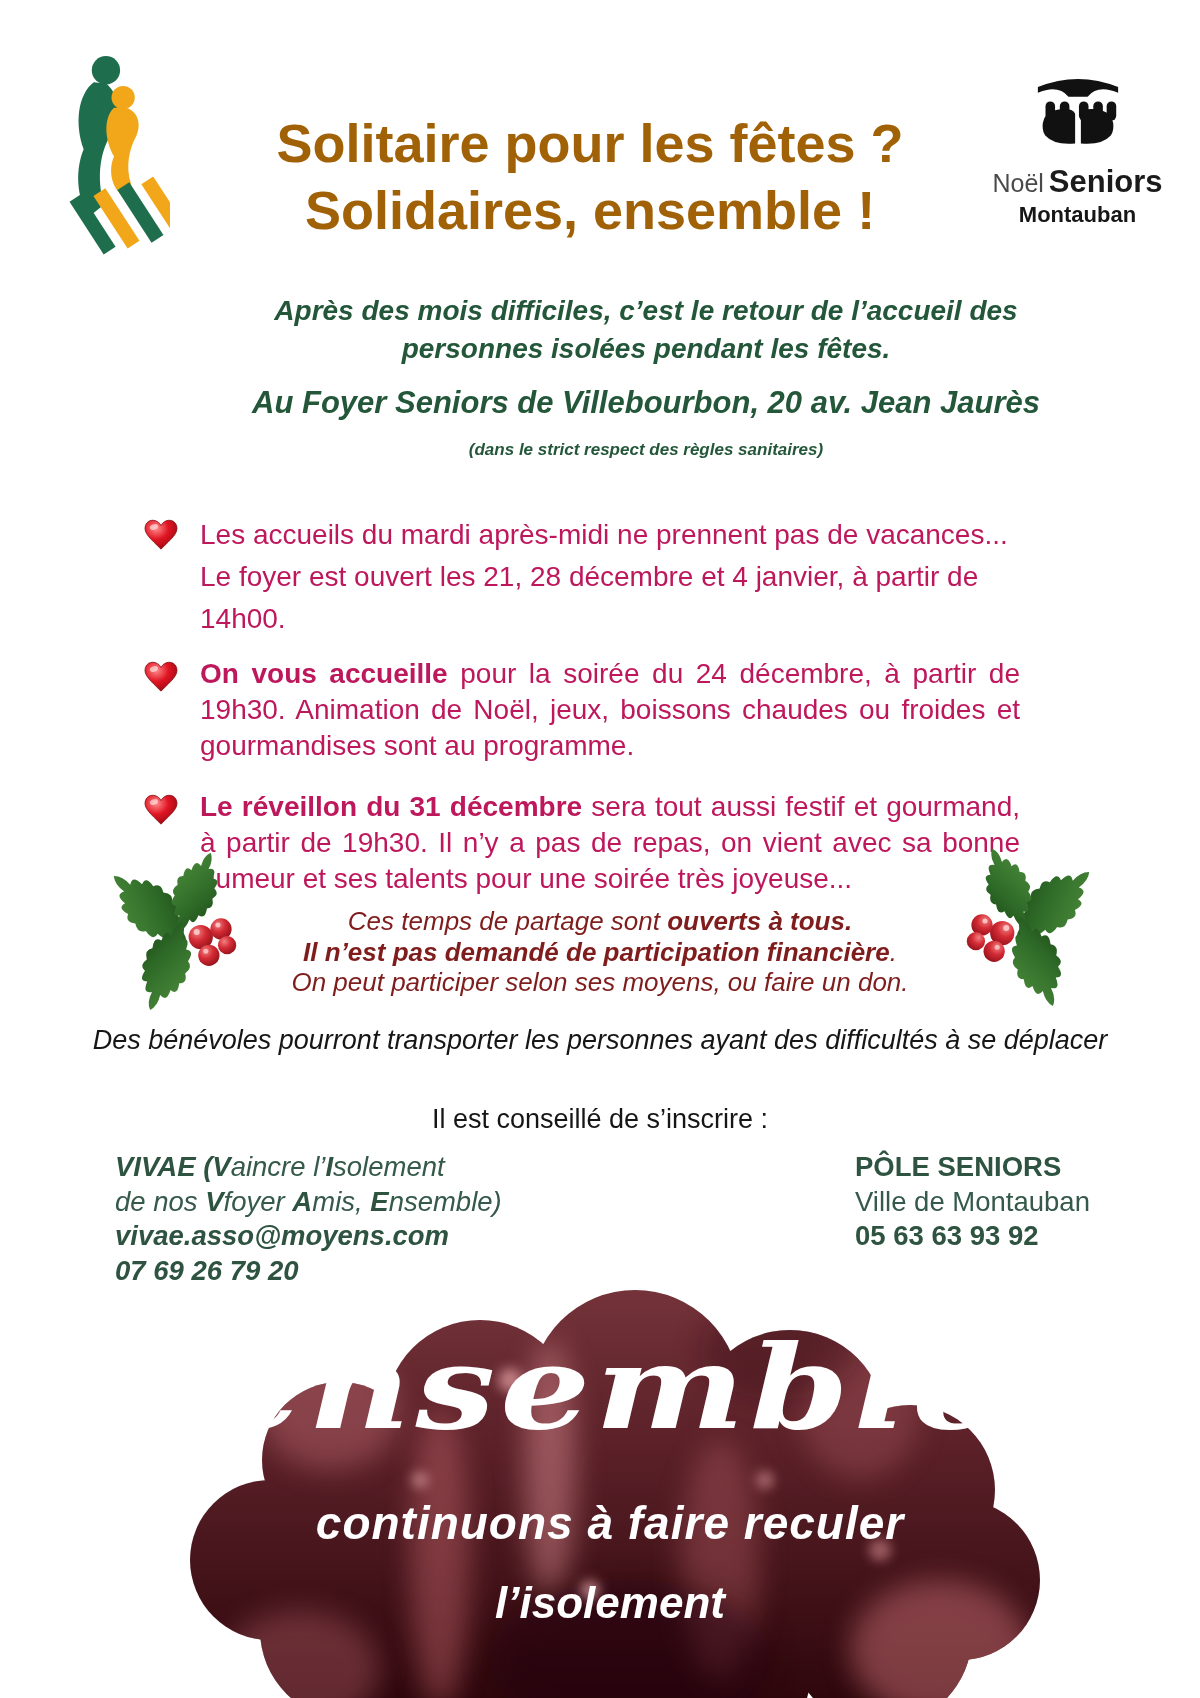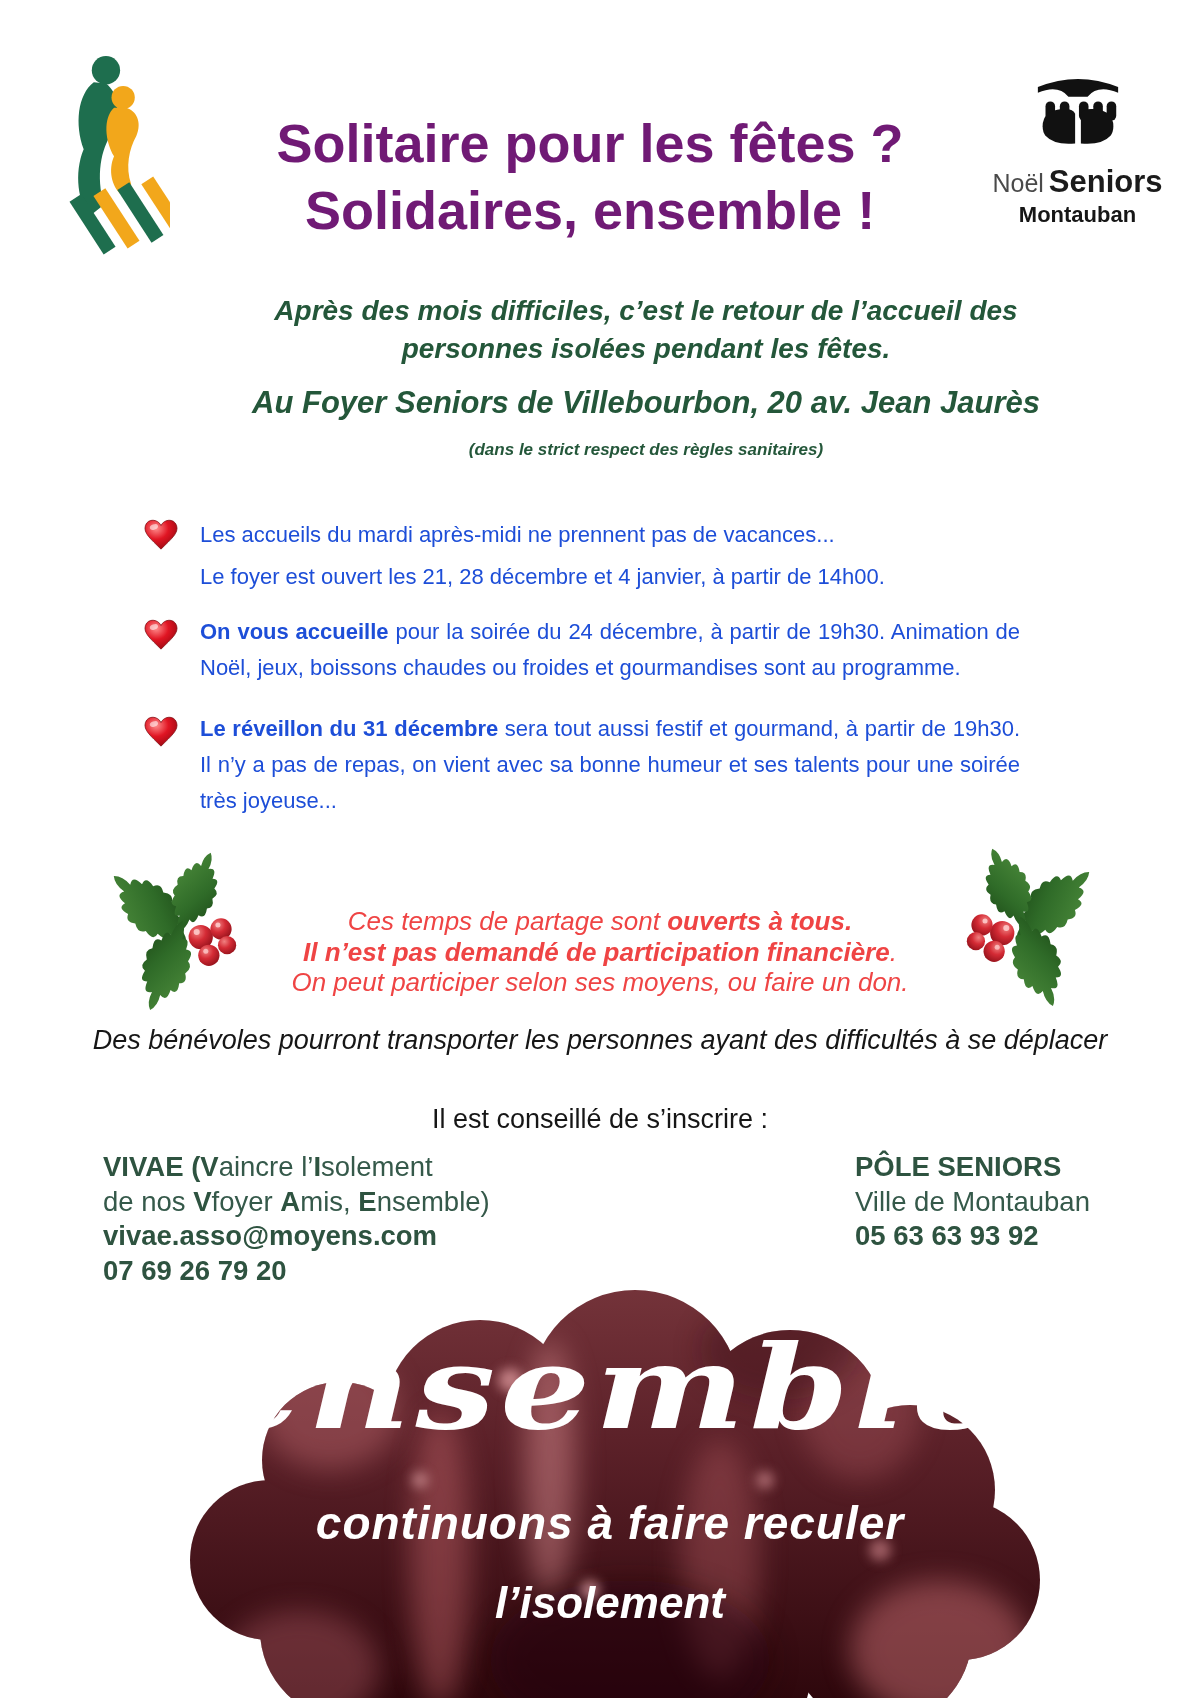--- a/index.html
+++ b/index.html
@@ -2,60 +2,60 @@
 <html><head>
 <meta charset="utf-8">
 <style>
   html,body{margin:0;padding:0;background:#ffffff;}
   .page{position:relative;width:1200px;height:1698px;background:#fff;overflow:hidden;
         font-family:"Liberation Sans",sans-serif;color:#111;}
 
   
   .vivae-logo{position:absolute;left:52px;top:52px;width:118px;height:248px;}
   .title{position:absolute;left:230px;top:110px;width:720px;text-align:center;
-         font-size:54px;font-weight:bold;line-height:67px;color:#701a75;letter-spacing:0px;}
+         font-size:54px;font-weight:bold;line-height:67px;color:#a16207;letter-spacing:0px;}
   .pole-logo{position:absolute;left:965px;top:70px;width:225px;text-align:center;}
   .pole-logo svg{width:86px;height:82px;display:inline-block;}
   .pole-words{margin-top:8px;font-size:25px;color:#4a4a4a;white-space:nowrap;}
   .pole-words .seniors{font-size:31px;font-weight:bold;color:#1b1b1b;margin-left:5px;}
   .pole-city{margin-top:2px;font-size:22px;font-weight:bold;color:#161616;}
 
   
   .intro{position:absolute;left:0;top:292px;width:1200px;text-align:center;
          color:#24573a;font-style:italic;font-weight:bold;padding-left:46px;}
   .intro .l{font-size:28px;line-height:38px;}
   .intro .venue{font-size:31px;margin-top:17px;}
   .intro .note{font-size:17px;margin-top:19px;}
 
   
-  .bullets{position:absolute;left:142px;top:514px;width:878px;font-size:22px;color:#1d4ed8;}
+  .bullets{position:absolute;left:142px;top:514px;width:878px;font-size:28px;color:#be185d;}
   .bullet{position:relative;padding-left:58px;}
   .bullet .heart{position:absolute;left:0;top:4px;width:38px;height:34px;}
   .b1{line-height:42px;margin-bottom:16px;}
   .just{text-align:justify;line-height:36px;}
   .b2{margin-bottom:25px;}
   .bold{font-weight:bold;}
 
   
   .holly{position:absolute;width:165px;height:162px;}
   .holly-left{left:98px;top:850px;}
   .holly-right{left:940px;top:846px;transform:scaleX(-1);}
 
   
   .share{position:absolute;left:0;top:906px;width:1200px;text-align:center;
-         font-style:italic;font-size:26px;line-height:30.5px;color:#ef4444;}
+         font-style:italic;font-size:26px;line-height:30.5px;color:#7f1d1d;}
   .transport{position:absolute;left:0;top:1024px;width:1200px;text-align:center;
          font-style:italic;font-size:27px;line-height:33px;color:#161616;}
   .register{position:absolute;left:0;top:1104px;width:1200px;text-align:center;
          font-size:27px;color:#161616;}
 
   
   .contact{position:absolute;top:1150px;font-size:27.5px;line-height:34.5px;color:#35594a;}
   .contact .b{font-weight:bold;color:#2e5340;}
-  .contact-left{left:103px;width:480px;}
+  .contact-left{left:115px;width:480px;font-style:italic;}
   .contact-right{left:855px;width:320px;}
 
   
   .cloud{position:absolute;left:180px;top:1230px;width:860px;height:468px;}
   .cloud-text{position:absolute;left:180px;width:860px;text-align:center;color:#ffffff;}
   .cloud-word{top:1312px;font-family:"DejaVu Serif",serif;font-style:italic;font-weight:bold;
               font-size:116px;line-height:150px;letter-spacing:4px;transform:scaleX(1.22);}
   .cloud-sub1{top:1496px;font-size:46px;font-weight:bold;font-style:italic;letter-spacing:1px;}
   .cloud-sub2{top:1578px;font-size:44px;font-weight:bold;font-style:italic;}
   .hidden-defs{position:absolute;width:0;height:0;overflow:hidden;}

